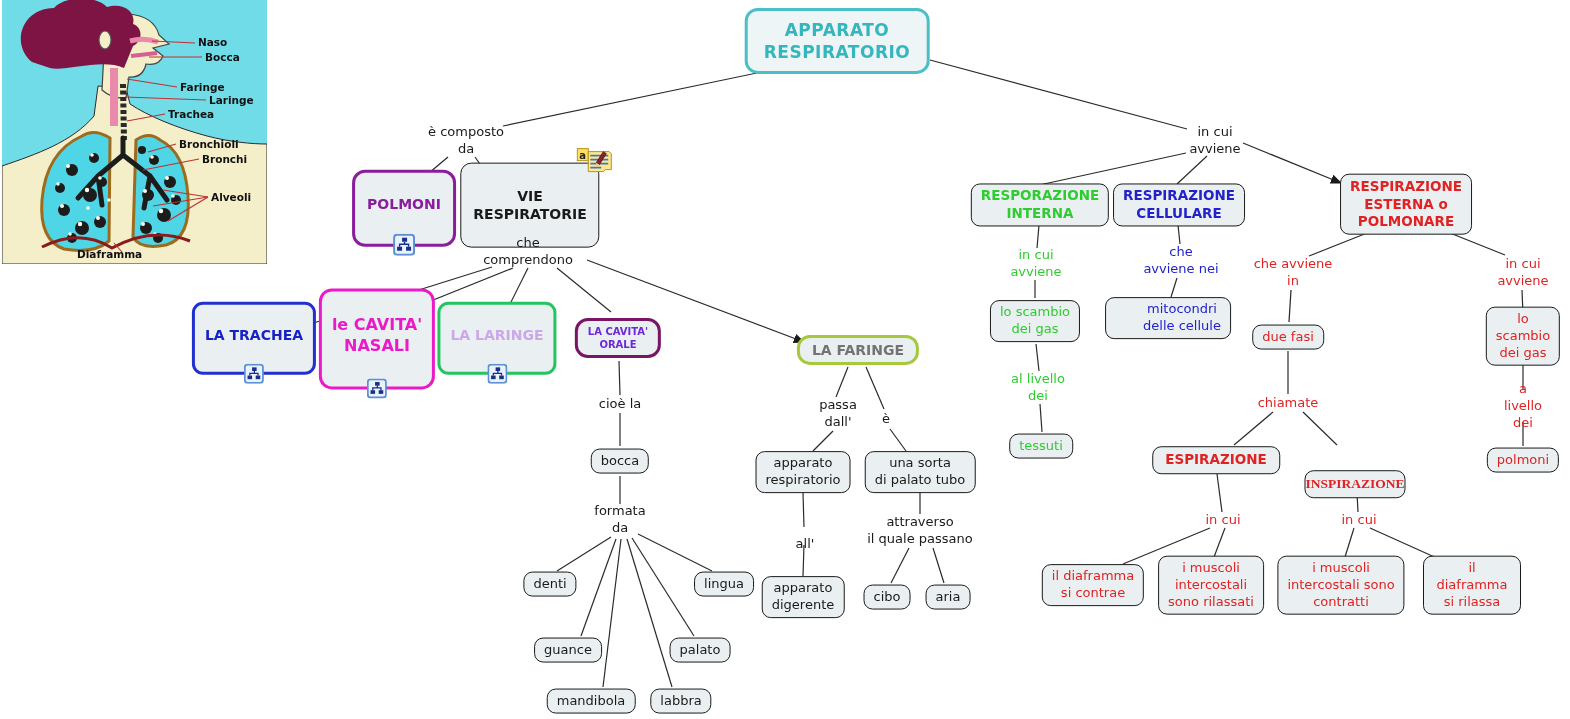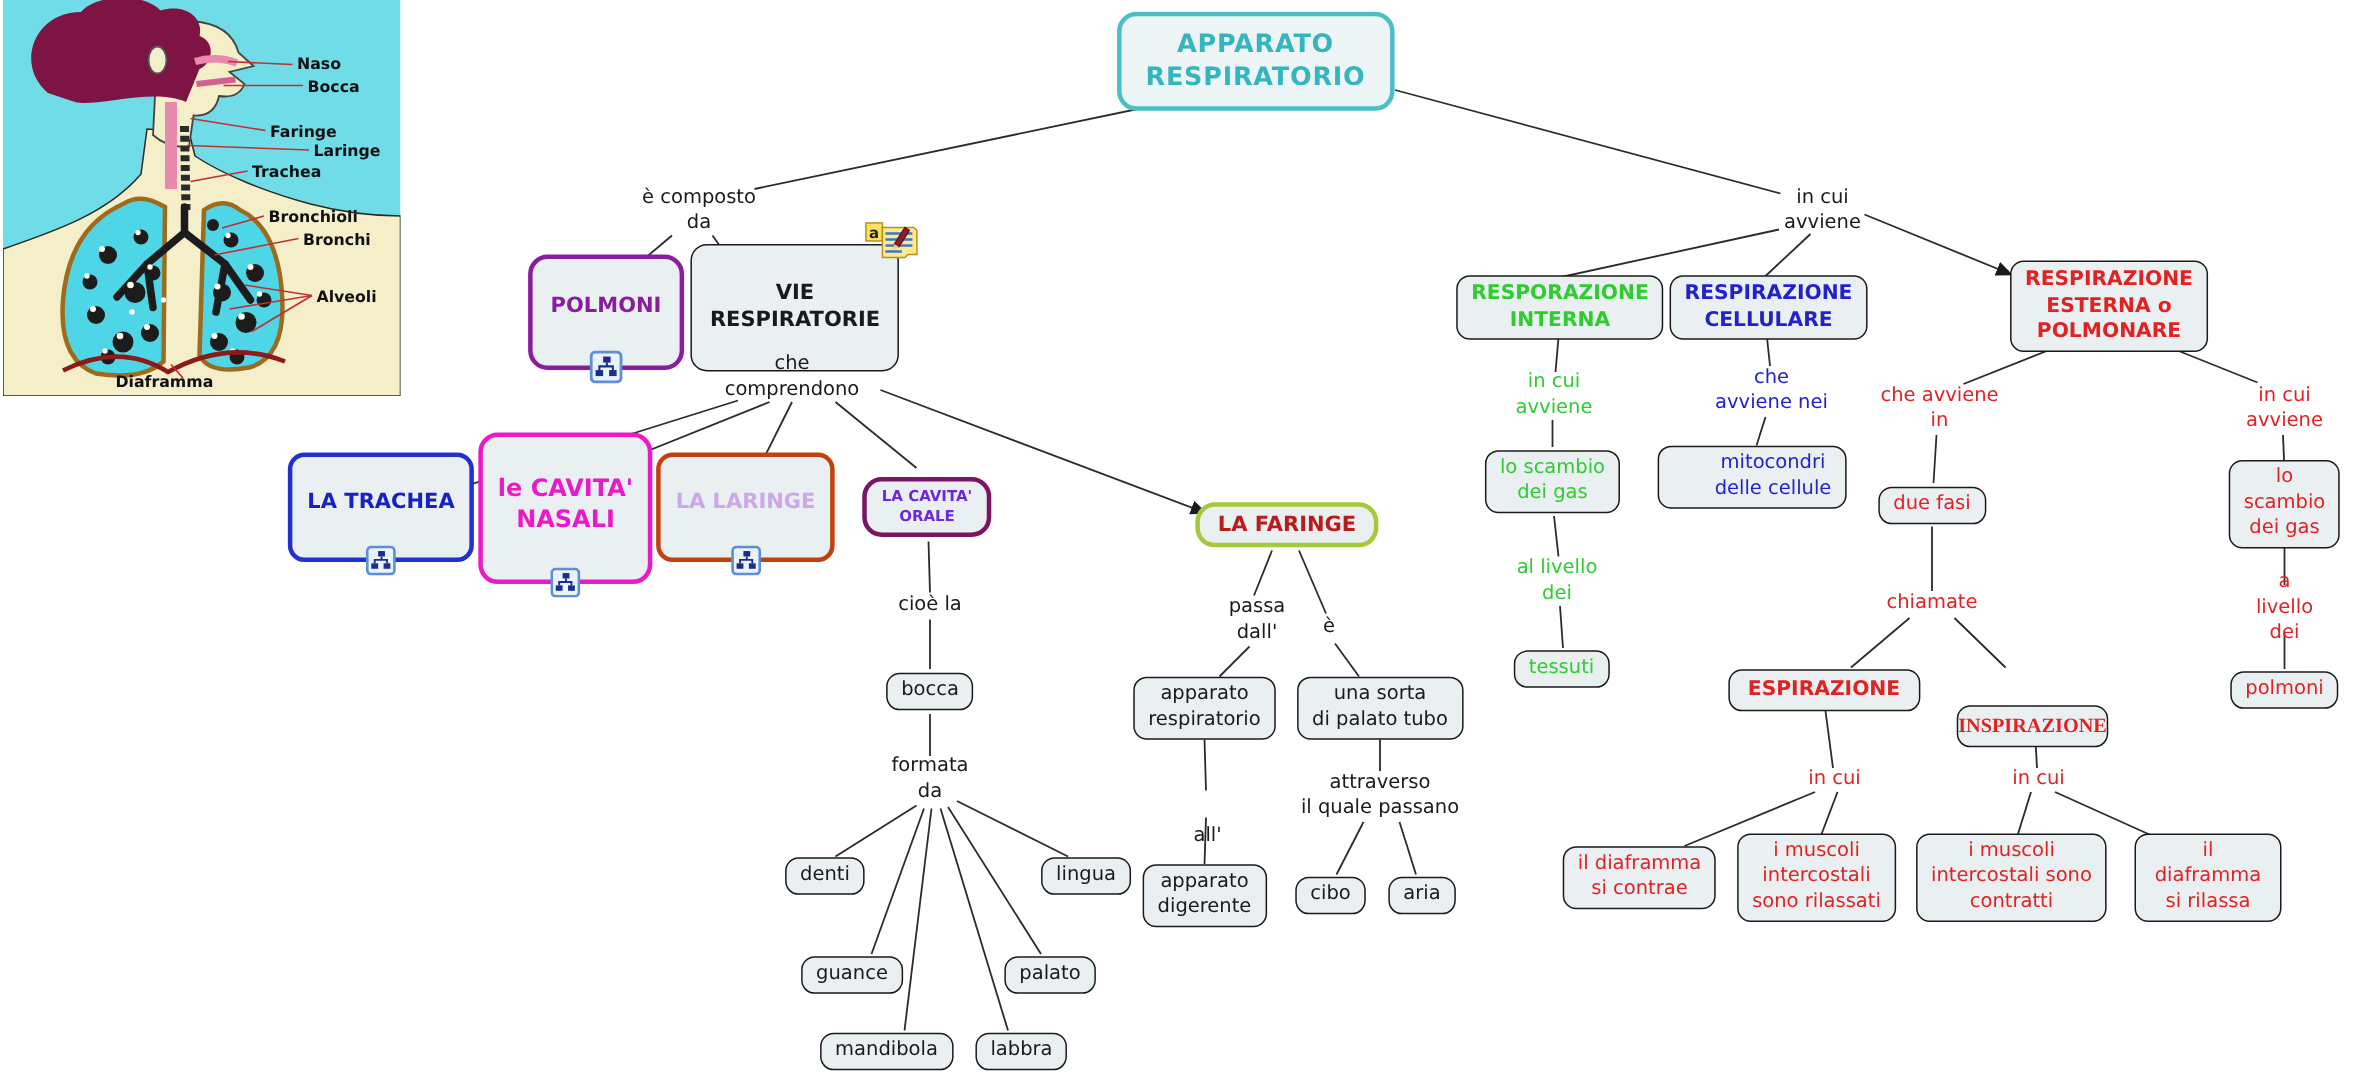--- a/index.html
+++ b/index.html
@@ -19,23 +19,23 @@
   }
   .lbl{
     position:absolute;transform:translate(-50%,-50%);z-index:3;
     text-align:center;color:#1a1a1a;font-size:13px;line-height:1.3;white-space:pre-line;
   }
   .teal{border:3px solid #4BBFC6;border-radius:13px;color:#35B6BE;background:#EDF5F6;
         font-size:17px;font-weight:bold;padding:8px 16px;letter-spacing:.5px;}
   .purple{border:3.5px solid #8A1C9E;color:#8A1C9E;font-weight:bold;font-size:14px;border-radius:13px;padding:4px 12px 12px;}
   .blueb{border:3px solid #2230D0;color:#1822C4;font-weight:bold;font-size:14px;border-radius:11px;padding:3px 10px 9px;}
   .magenta{border:3px solid #EA1AC8;color:#EA1AC8;font-weight:bold;font-size:16px;border-radius:13px;padding:3px 10px 9px;}
-  .lavender{border:3px solid #c2410c;color:#CBA8E8;font-weight:bold;font-size:14px;border-radius:11px;padding:3px 10px 9px;}
+  .lavender{border:3px solid #22c55e;color:#CBA8E8;font-weight:bold;font-size:14px;border-radius:11px;padding:3px 10px 9px;}
   .plum{border:3.5px solid #7A1566;color:#6d28d9;font-weight:bold;font-size:10px;border-radius:13px;padding:4px 10px;}
-  .olive{border:3.5px solid #A5C93B;color:#b91c1c;font-weight:bold;font-size:14px;border-radius:13px;padding:3px 12px;}
+  .olive{border:3.5px solid #A5C93B;color:#737373;font-weight:bold;font-size:14px;border-radius:13px;padding:3px 12px;}
   .vie{font-weight:bold;font-size:14px;padding:5px 12px;border-radius:11px;}
   .greenT{color:#2ECC2E;}
   .blueT{color:#2222CC;}
   .redT{color:#E02222;}
   .capsB{font-weight:bold;font-size:13.5px;}
 
   .sitemap-wrap{position:absolute;left:50%;bottom:-12px;transform:translateX(-50%);line-height:0;}
   .note-wrap{position:absolute;top:-17px;right:-14px;line-height:0;}
 </style>
 </head>
@@ -279,21 +279,21 @@
   <div class="node" style="left:591px;top:701px;">mandibola</div>
   <div class="node" style="left:681px;top:701px;">labbra</div>
 
   <div class="lbl" style="left:838px;top:414px;">passa
 dall'</div>
   <div class="lbl" style="left:886px;top:419px;">è</div>
   <div class="node" style="left:803px;top:472px;">apparato
 respiratorio</div>
   <div class="node" style="left:920px;top:472px;">una sorta
 di palato tubo</div>
-  <div class="lbl" style="left:805px;top:558px;">all'</div>
+  <div class="lbl" style="left:805px;top:544px;">all'</div>
   <div class="lbl" style="left:920px;top:531px;">attraverso
 il quale passano</div>
   <div class="node" style="left:803px;top:597px;">apparato
 digerente</div>
   <div class="node" style="left:887px;top:597px;">cibo</div>
   <div class="node" style="left:948px;top:597px;">aria</div>
 
   <div class="lbl" style="left:1215px;top:141px;">in cui
 avviene</div>
 

